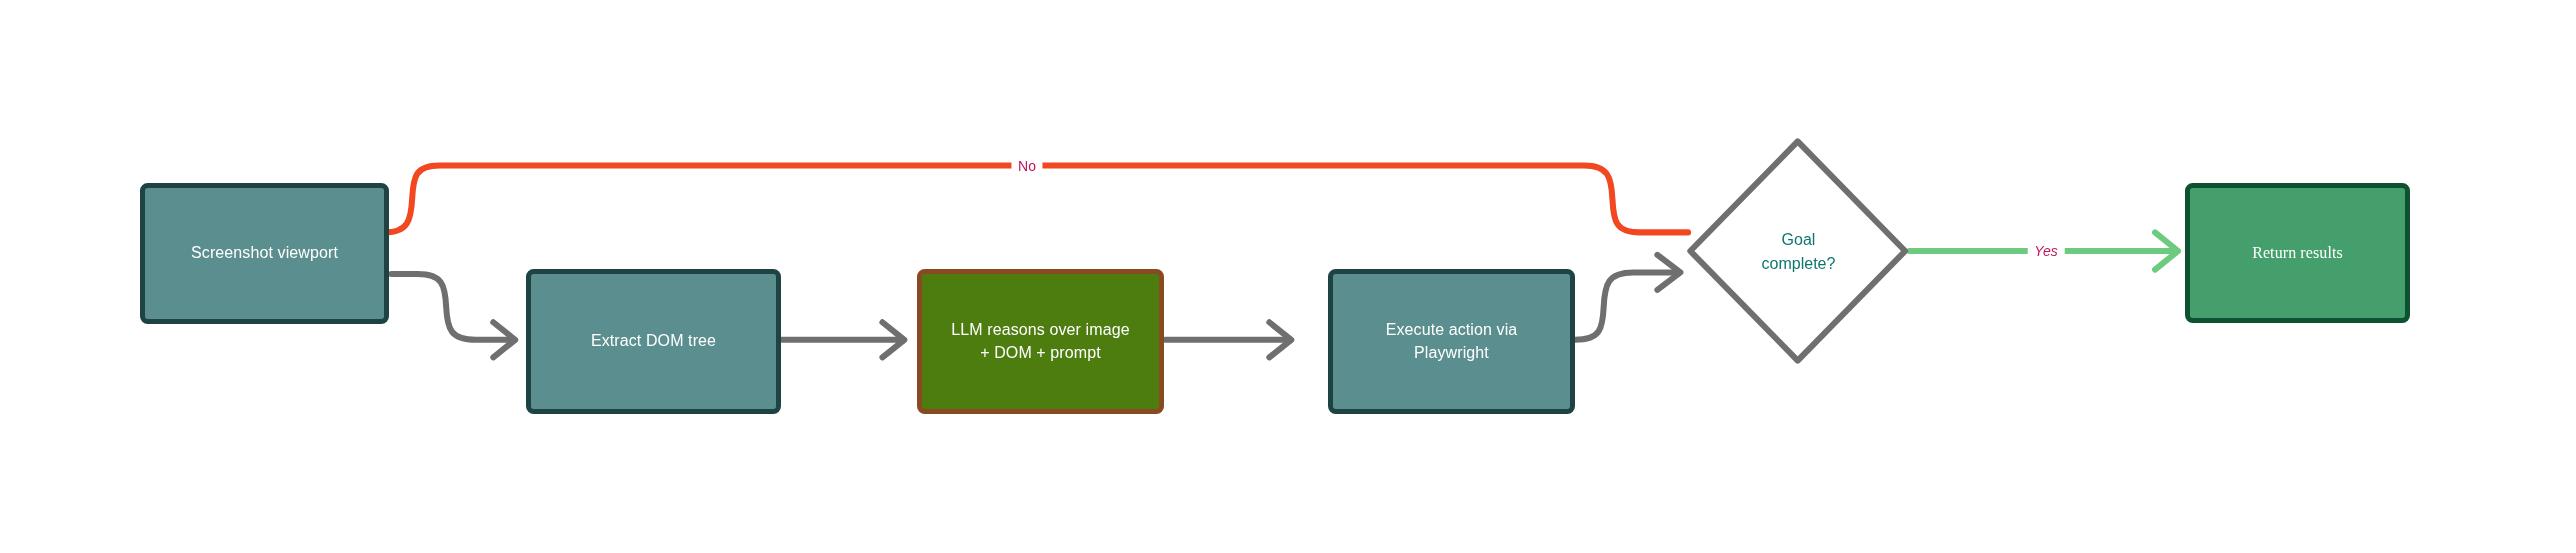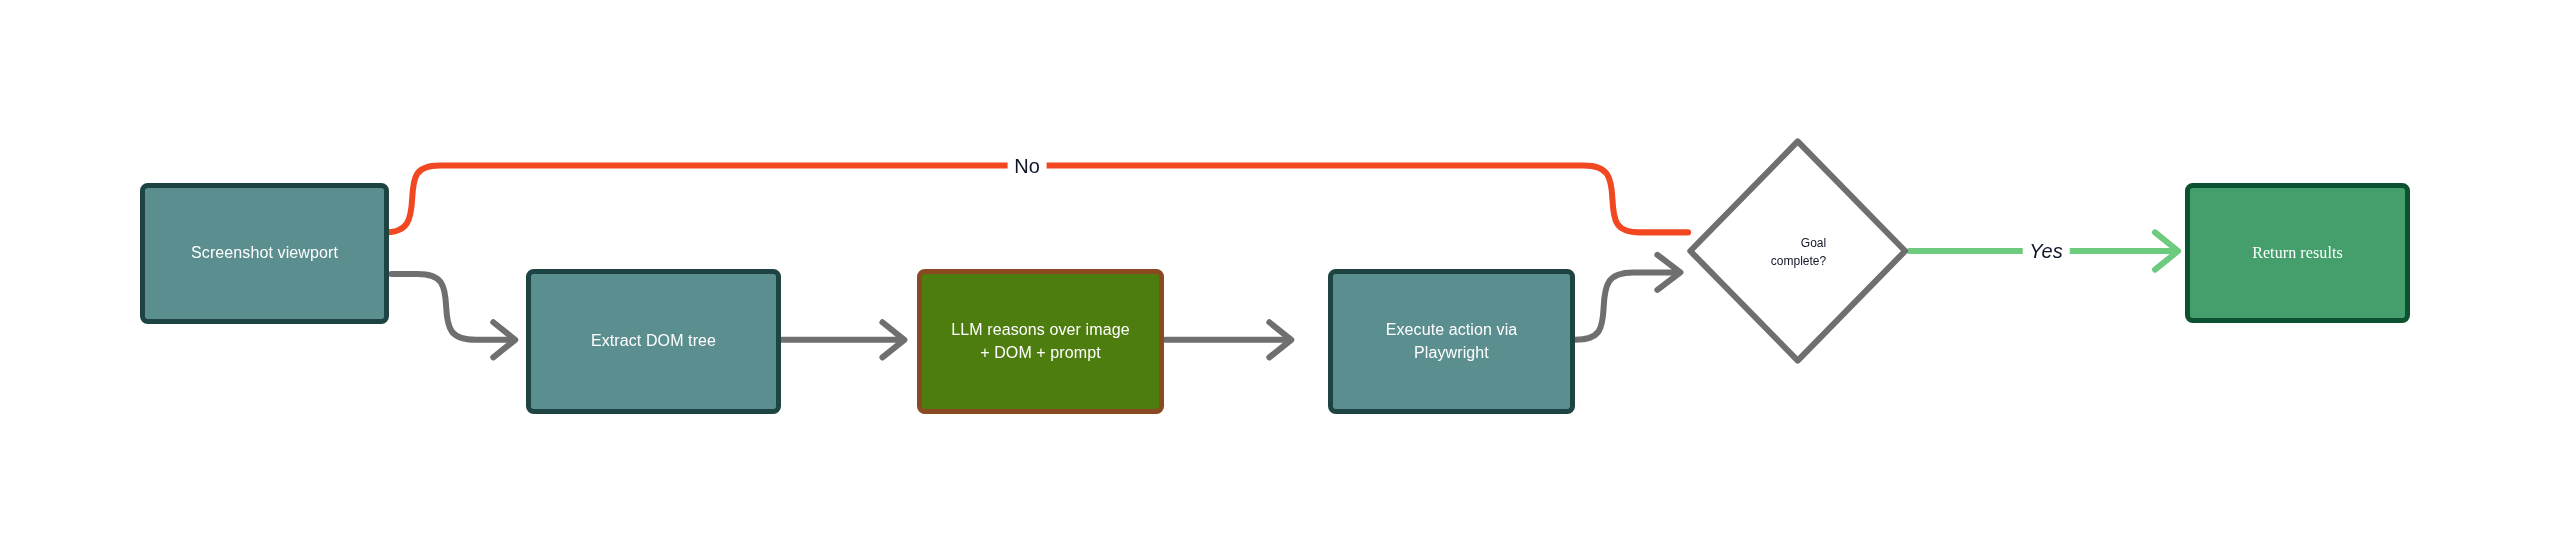--- a/index.html
+++ b/index.html
@@ -61,32 +61,32 @@
   .node.green {
     background: #459f6c;
     border-color: #0d5230;
     border-width: 5px;
   }
   .decision-text {
     position: absolute;
     display: flex;
     align-items: center;
     justify-content: center;
-    text-align: right;
-    color: #0f172a;
-    font-size: 12px;
+    text-align: center;
+    color: #0f766e;
+    font-size: 16px;
     line-height: 1.5;
     white-space: pre-line;
     pointer-events: none;
   }
   
   .edge-label {
     position: absolute;
-    color: #0f172a;
-    font-size: 20px;
+    color: #be185d;
+    font-size: 14px;
     line-height: 1;
     background: #ffffff;
     padding: 1.6px 6.6px;
     white-space: nowrap;
     transform: translate(-50%, -50%);
   }
 </style>
 </head>
 <body>
 

